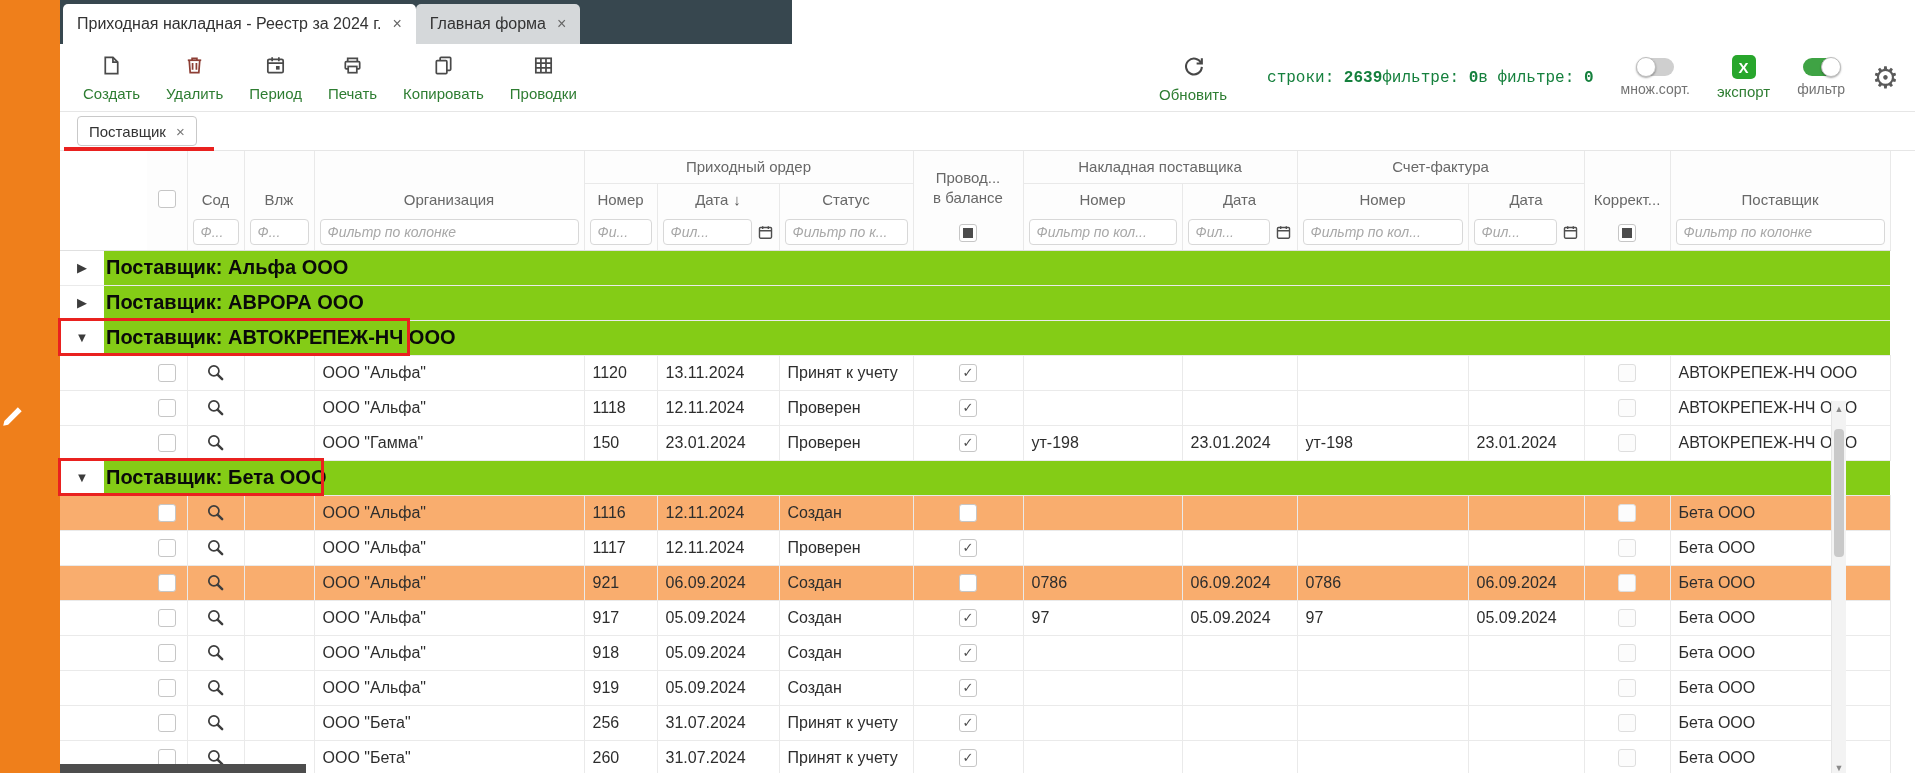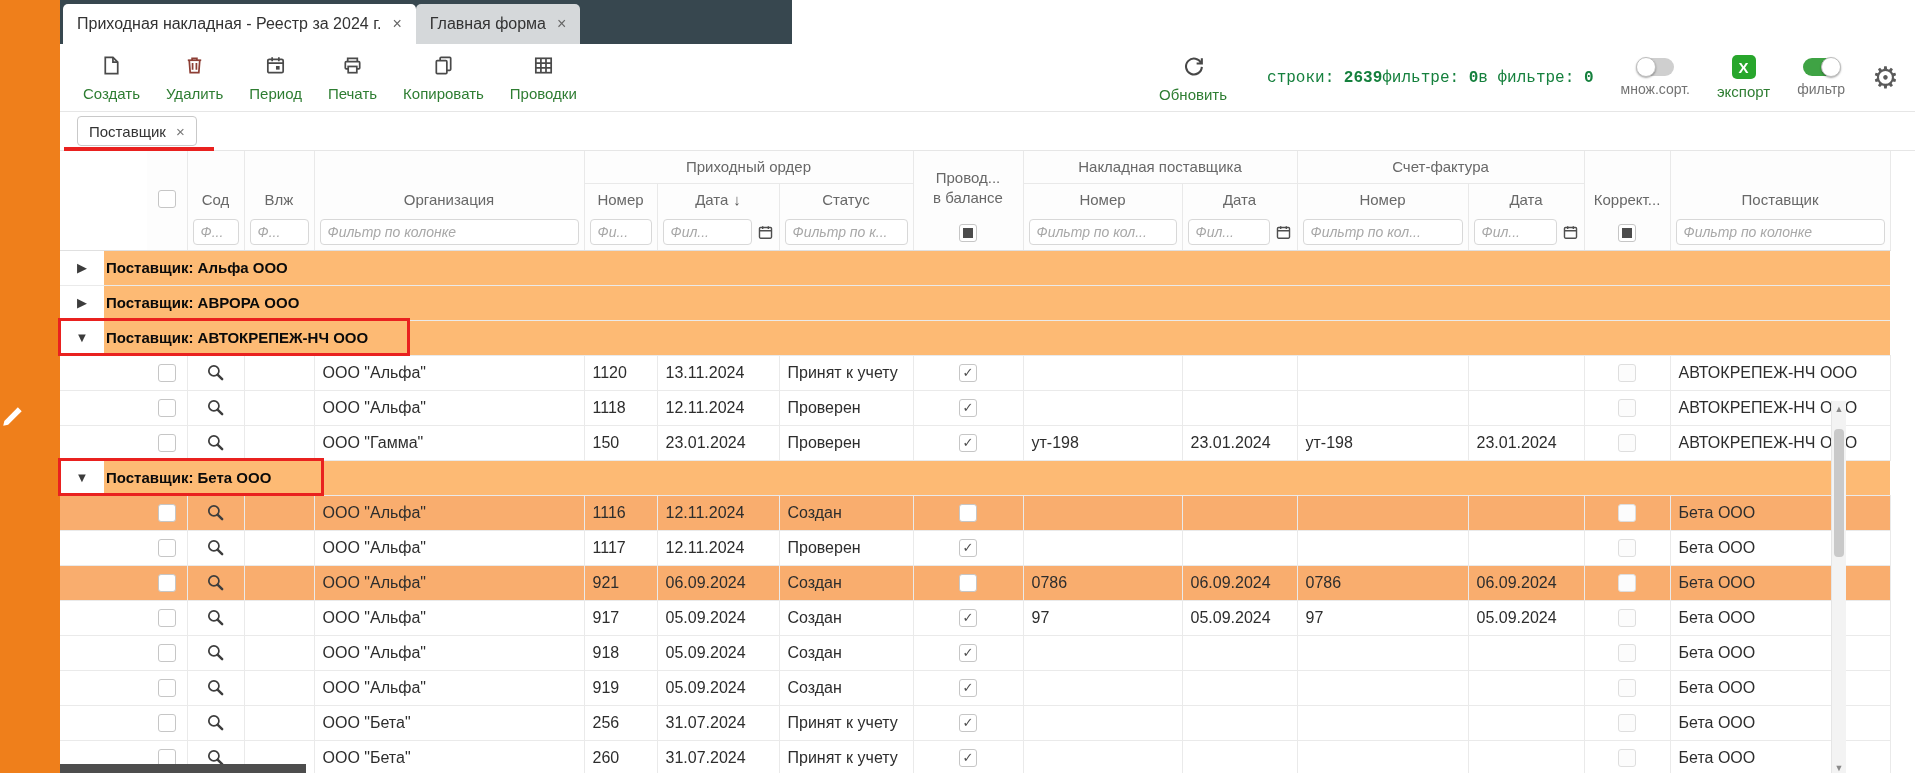--- a/index.html
+++ b/index.html
@@ -74,21 +74,21 @@
   .fdate { display:flex; align-items:center; gap:5px; }
   .fdate .flt { flex:1; min-width:0; }
   .calbtn { display:flex; align-items:center; cursor:pointer; }
 
   tbody td { border-right:1px solid #eaeaea; border-bottom:1px solid #eaeaea; padding:0 8px;
              font-size:16px; color:#2d2d2d; height:35px; overflow:hidden; white-space:nowrap; background:#fff; }
   tbody td.center { text-align:center; padding:0; }
   tbody td.nb { border-right:none; }
   tbody tr.hl td { background:#f9ad6e; }
   td.gexp { border-right:none; text-align:center; color:#3c3c3c; font-size:13px; background:#fff; cursor:pointer; }
-  td.glabel { border-right:none; font-weight:bold; color:#0a0a0a; font-size:15px; padding-left:2px; background:#fdba74; }
+  td.glabel { border-right:none; font-weight:bold; color:#0a0a0a; font-size:20px; padding-left:2px; background:#84cc16; }
 
   .cb { width:18px; height:18px; border:1px solid #c6c6c6; border-radius:3px; background:#fff;
         display:inline-flex; align-items:center; justify-content:center; vertical-align:middle;
         font-size:13px; color:#4c4c4c; font-weight:bold; cursor:pointer; }
   .cb.faint { border-color:#dedede; background:#fcfcfc; }
   .cb .sq { width:10px; height:10px; background:#4c4c4c; display:block; }
   .mag { vertical-align:middle; cursor:pointer; }
 
   
   .vscroll { position:absolute; left:1771px; top:250px; bottom:0; width:15px; background:#f3f3f3;

